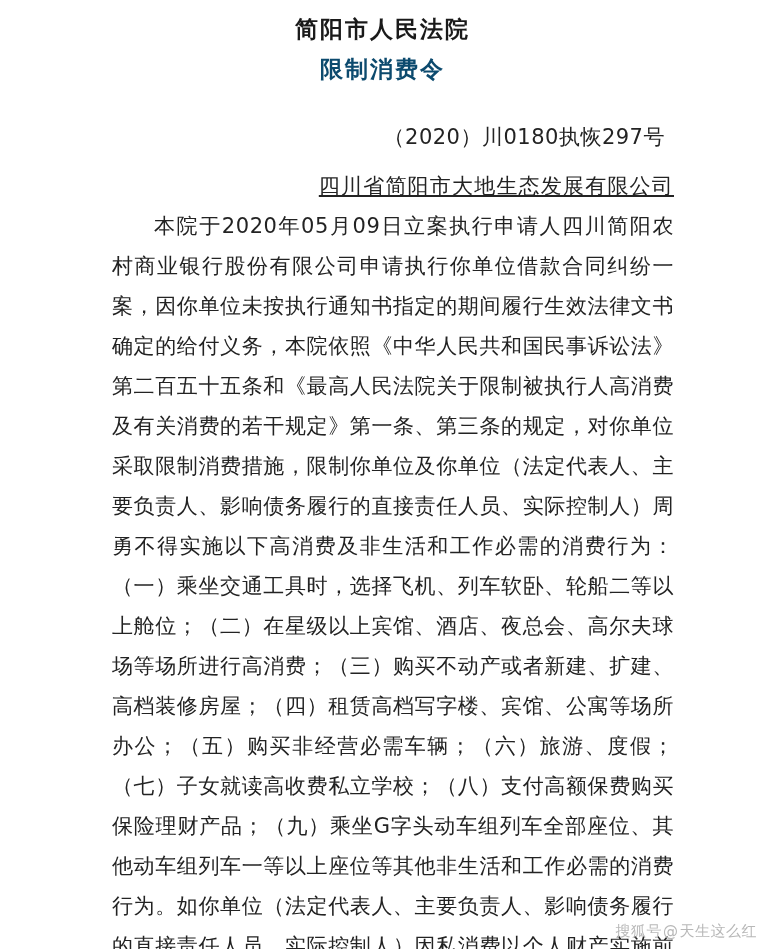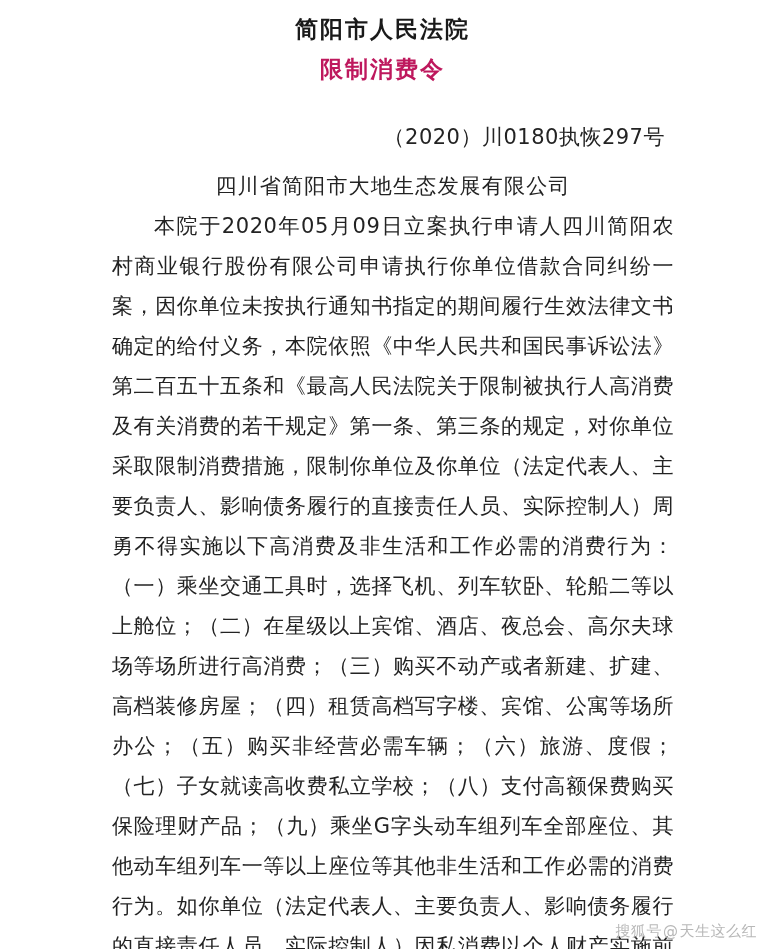--- a/index.html
+++ b/index.html
@@ -33,21 +33,21 @@
     letter-spacing: 2px;
     color: #1a1a1a;
     margin: 0;
   }
   .doc-subtitle {
     font-family: "DejaVu Serif", "Liberation Serif", serif;
     font-weight: bold;
     font-size: 23px;
     line-height: 34px;
     letter-spacing: 2px;
-    color: #be185d;
+    color: #0c4a6e;
     margin: 6px 0 0 0;
   }
 
   
   .doc-body {
     position: absolute;
     left: 112px;
     top: 108px;
     width: 562px;
   }
@@ -55,26 +55,27 @@
   .case-no {
     text-align: right;
     font-size: 21px;
     line-height: 40px;
     color: #232323;
     letter-spacing: 0.5px;
     margin: 9px;
   }
 
   .party {
-    text-align: center;
+    text-align: right;
     font-size: 21px;
     line-height: 40px;
     color: #232323;
     letter-spacing: 1.2px;
     margin: 0;
+    text-decoration: underline;
   }
 
   .para {
     margin: 0;
     font-size: 21px;
     line-height: 40px;
     color: #232323;
     text-align: justify;
     text-justify: inter-ideograph;
     text-indent: 2em;

